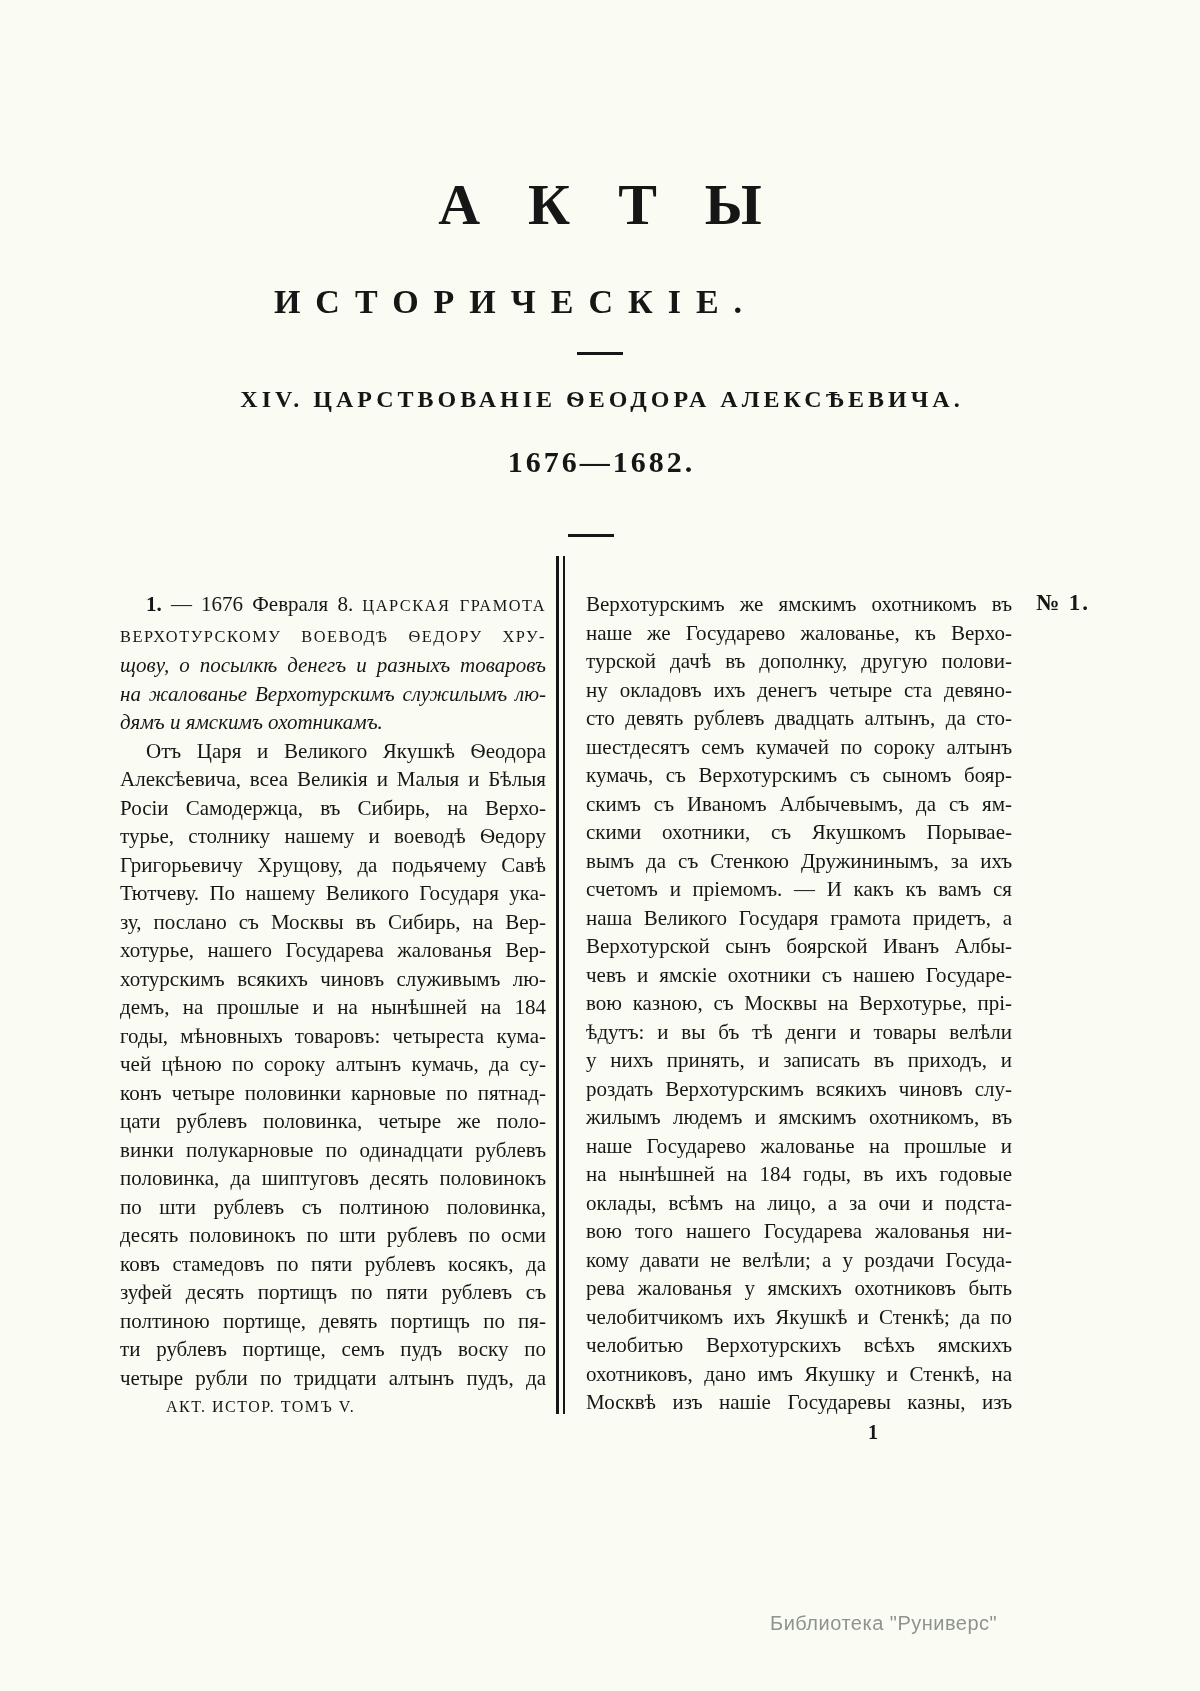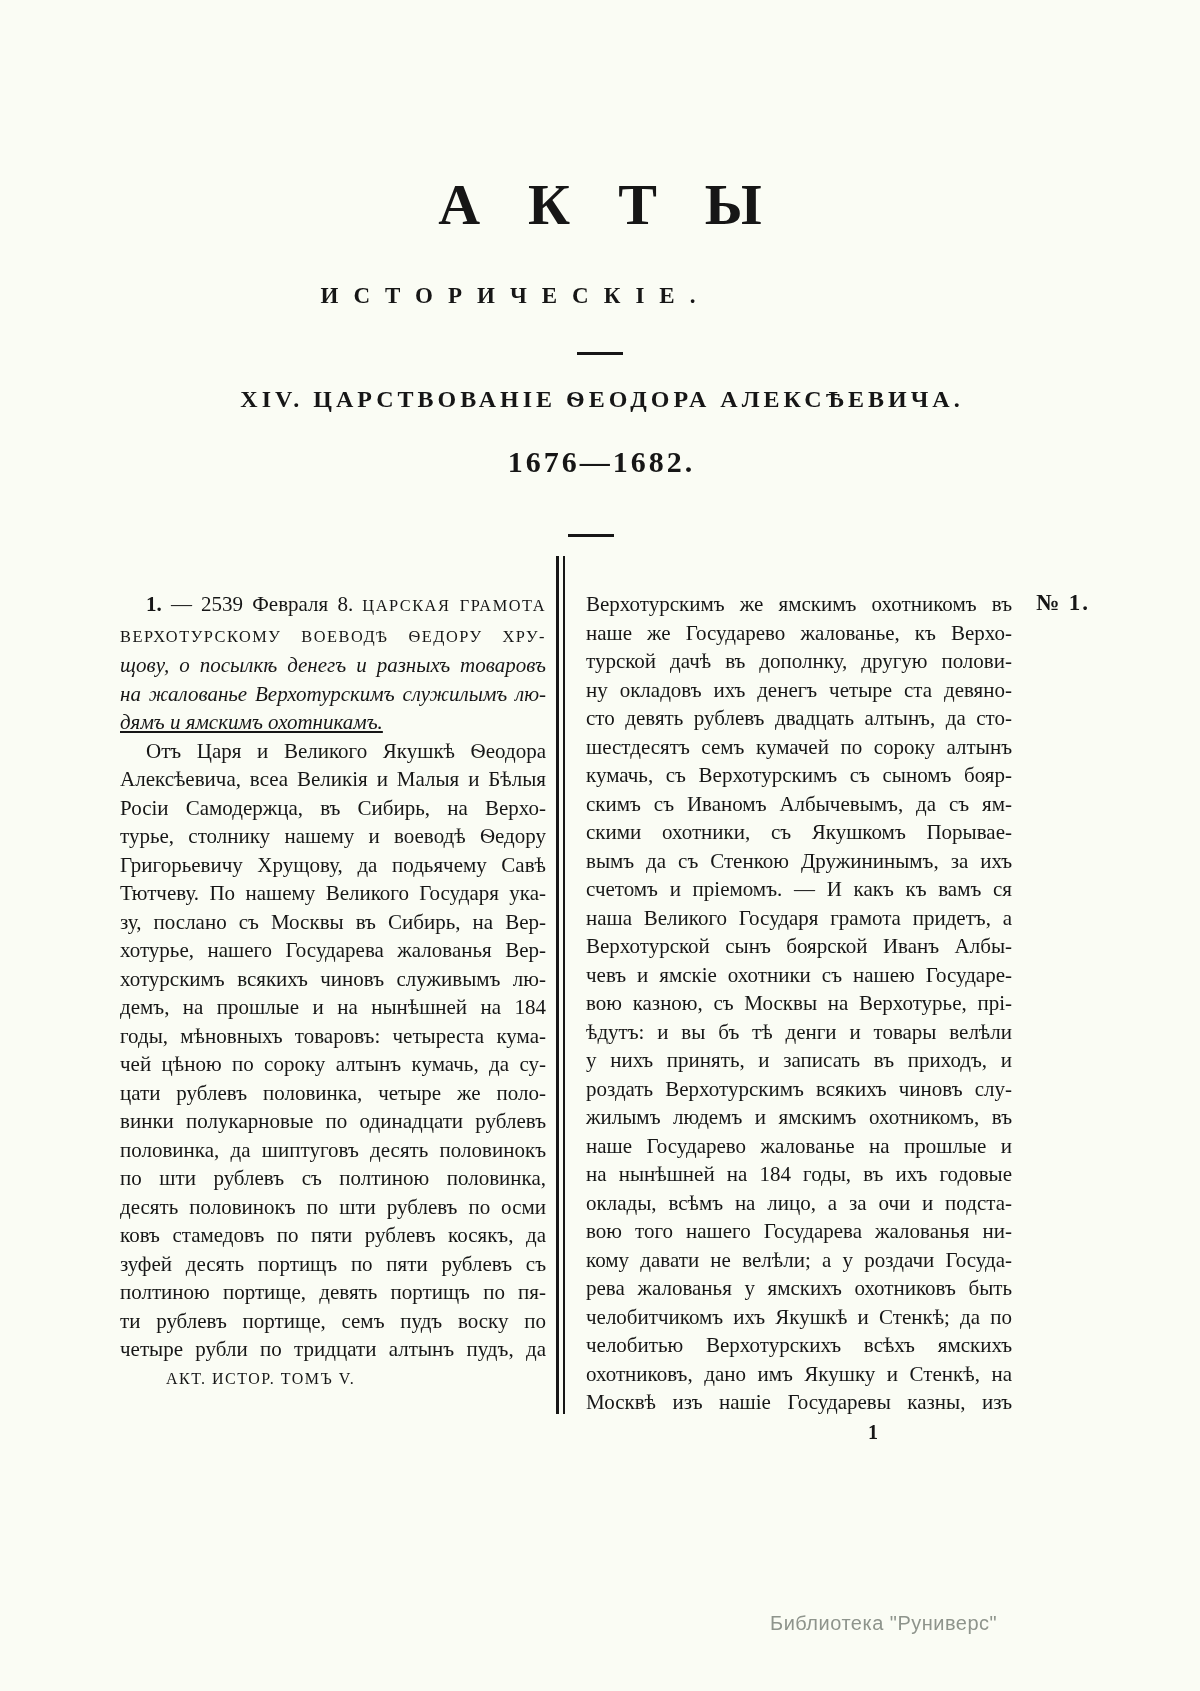--- a/index.html
+++ b/index.html
@@ -10,35 +10,35 @@
     color:#161616;
     -webkit-font-smoothing:antialiased;
   }
   .page{position:relative;width:1200px;height:1691px;overflow:hidden;}
 
   
   .masthead{position:absolute;left:0;top:0;width:1200px;}
   .t1{position:absolute;left:0;top:170px;width:1200px;text-align:center;
       font-size:58px;font-weight:bold;letter-spacing:48px;text-indent:48px;line-height:1.2;}
   .t2{position:absolute;left:0;top:282px;width:1016px;text-align:center;
-      font-size:23px;font-weight:bold;letter-spacing:15px;text-indent:15px;line-height:1.2;}
+      font-size:34px;font-weight:bold;letter-spacing:15px;text-indent:15px;line-height:1.2;}
   .rule{position:absolute;background:#161616;height:3px;}
   .r1{left:577px;top:352px;width:46px;}
   .r2{left:568px;top:534px;width:46px;}
   .t3{position:absolute;left:0;top:385px;width:1200px;text-align:center;
       font-size:24px;font-weight:bold;letter-spacing:4px;text-indent:4px;line-height:1.2;}
   .t4{position:absolute;left:0;top:444px;width:1200px;text-align:center;
       font-size:30px;font-weight:bold;letter-spacing:3px;text-indent:3px;line-height:1.2;}
 
   
   .col{position:absolute;top:590px;width:426px;font-size:21px;line-height:28.5px;}
   .colL{left:120px;}
   .colR{left:586px;}
   .ln{text-align:justify;text-align-last:justify;white-space:normal;}
-  .ln.noj{text-align:center;text-align-last:left;text-decoration:underline;}
+  .ln.noj{text-align:center;text-align-last:left;}
   .ln.ind{text-indent:26px;}
   .b{font-weight:bold;}
   .i{font-style:italic;}
   .sc{text-transform:uppercase;font-size:0.78em;letter-spacing:1.5px;margin-top:32px;}
 
   .coldiv{position:absolute;left:556px;top:556px;height:858px;width:4px;
       border-left:3px solid #161616;border-right:2px solid #161616;}
 
   .marginnote{position:absolute;left:1036px;top:590px;font-size:23px;font-weight:bold;
       letter-spacing:2px;}
@@ -64,37 +64,38 @@
     <div class="t4">1676—1682.</div>
     <div class="rule r2"></div>
   </div>
 
   <div class="marginnote">№ 1.</div>
 
   <div class="coldiv"></div>
 
   <div class="col colL">
     <div>
-        <div class="ln ind"><span class="b">1.</span><span> — 2539 Февраля 8. </span><span class="sc">Царская грамота</span></div>
+        <div class="ln ind"><span class="b">1.</span><span> — 1676 Февраля 8. </span><span class="sc">Царская грамота</span></div>
         <div class="ln"><span class="sc">Верхотурскому воеводѣ Ѳедору Хру-</span></div>
         <div class="ln"><span class="i">щову, о посылкѣ денегъ и разныхъ товаровъ</span></div>
         <div class="ln"><span class="i">на жалованье Верхотурскимъ служилымъ лю-</span></div>
         <div class="ln noj"><span class="i">дямъ и ямскимъ охотникамъ.</span></div>
         <div class="ln ind"><span>Отъ Царя и Великого Якушкѣ Ѳеодора</span></div>
         <div class="ln"><span>Алексѣевича, всеа Великія и Малыя и Бѣлыя</span></div>
         <div class="ln"><span>Росіи Самодержца, въ Сибирь, на Верхо-</span></div>
         <div class="ln"><span>турье, столнику нашему и воеводѣ Ѳедору</span></div>
         <div class="ln"><span>Григорьевичу Хрущову, да подьячему Савѣ</span></div>
         <div class="ln"><span>Тютчеву. По нашему Великого Государя ука-</span></div>
         <div class="ln"><span>зу, послано съ Москвы въ Сибирь, на Вер-</span></div>
         <div class="ln"><span>хотурье, нашего Государева жалованья Вер-</span></div>
         <div class="ln"><span>хотурскимъ всякихъ чиновъ служивымъ лю-</span></div>
         <div class="ln"><span>демъ, на прошлые и на нынѣшней на 184</span></div>
         <div class="ln"><span>годы, мѣновныхъ товаровъ: четыреста кума-</span></div>
         <div class="ln"><span>чей цѣною по сороку алтынъ кумачь, да су-</span></div>
+        <div class="ln"><span>конъ четыре половинки карновые по пятнад-</span></div>
         <div class="ln"><span>цати рублевъ половинка, четыре же поло-</span></div>
         <div class="ln"><span>винки полукарновые по одинадцати рублевъ</span></div>
         <div class="ln"><span>половинка, да шиптуговъ десять половинокъ</span></div>
         <div class="ln"><span>по шти рублевъ съ полтиною половинка,</span></div>
         <div class="ln"><span>десять половинокъ по шти рублевъ по осми</span></div>
         <div class="ln"><span>ковъ стамедовъ по пяти рублевъ косякъ, да</span></div>
         <div class="ln"><span>зуфей десять портищъ по пяти рублевъ съ</span></div>
         <div class="ln"><span>полтиною портище, девять портищъ по пя-</span></div>
         <div class="ln"><span>ти рублевъ портище, семъ пудъ воску по</span></div>
         <div class="ln"><span>четыре рубли по тридцати алтынъ пудъ, да</span></div>

